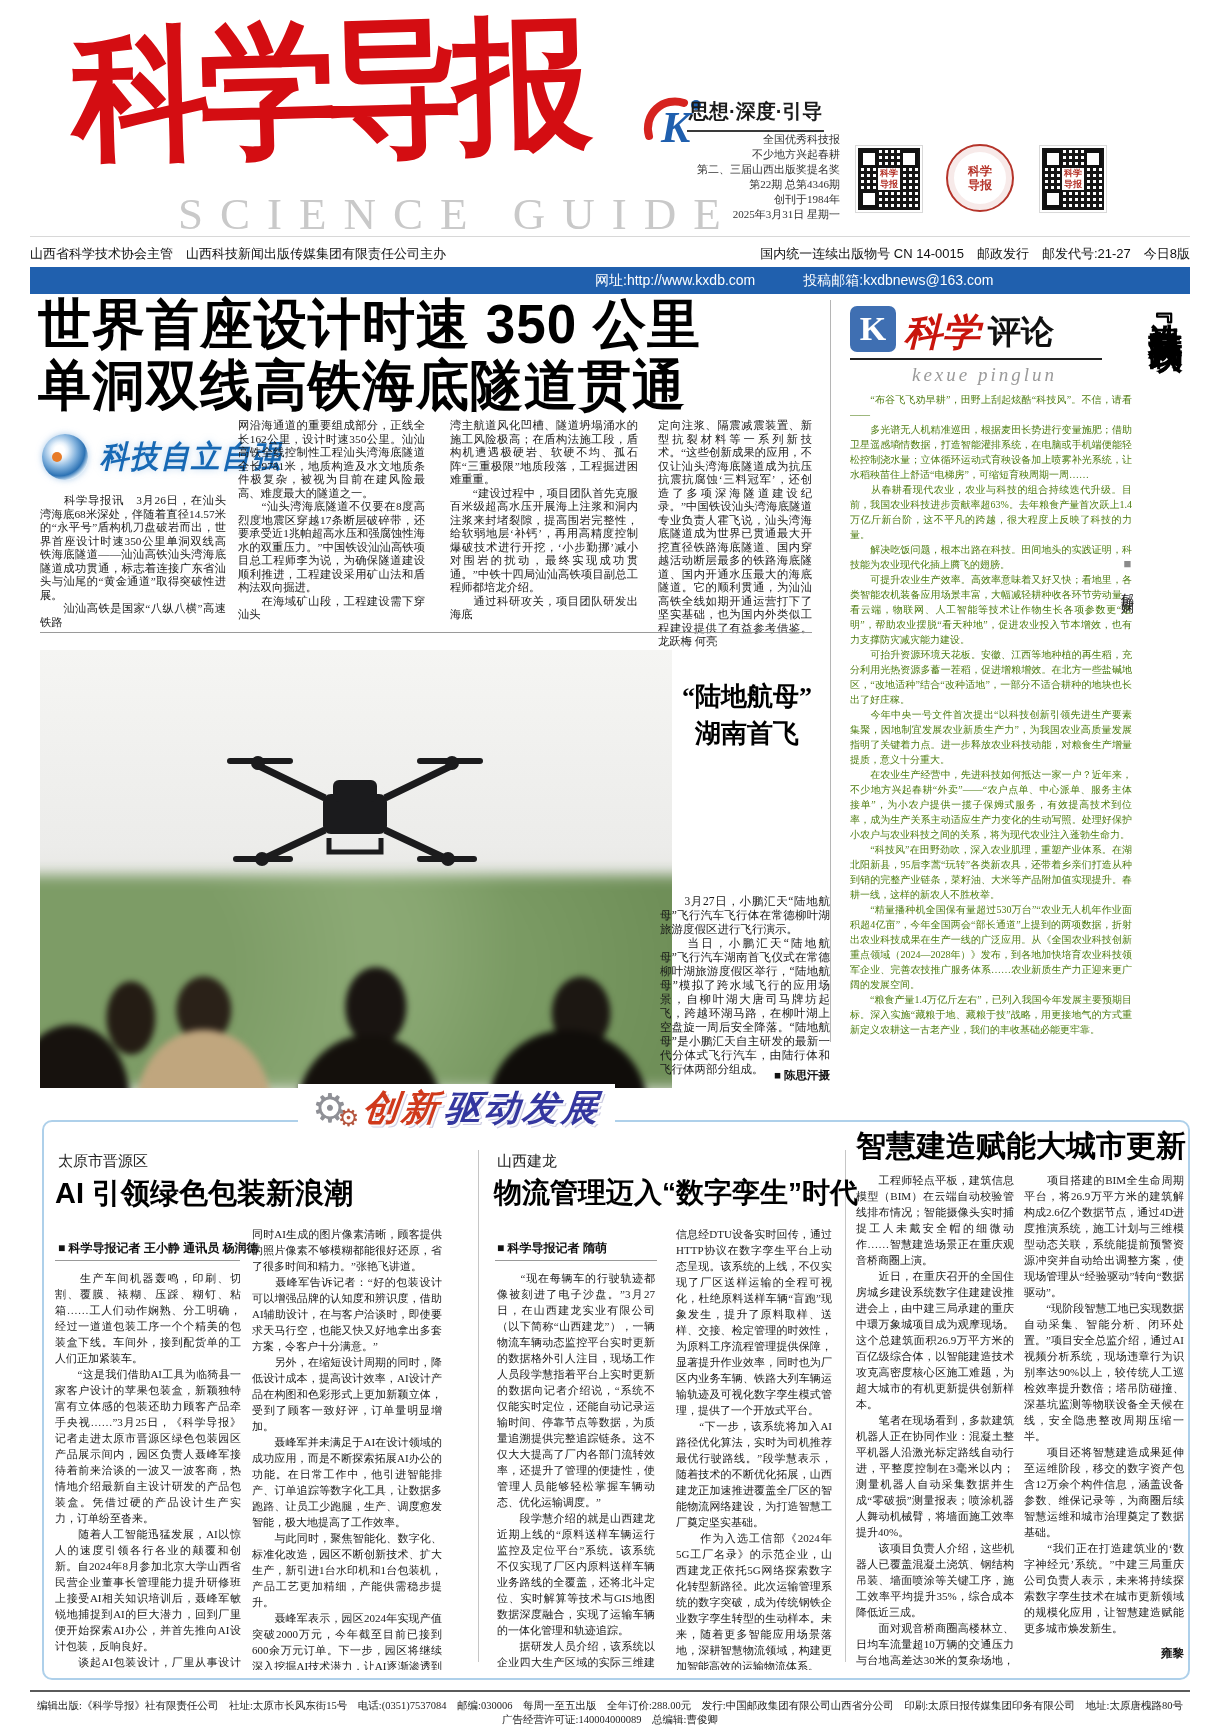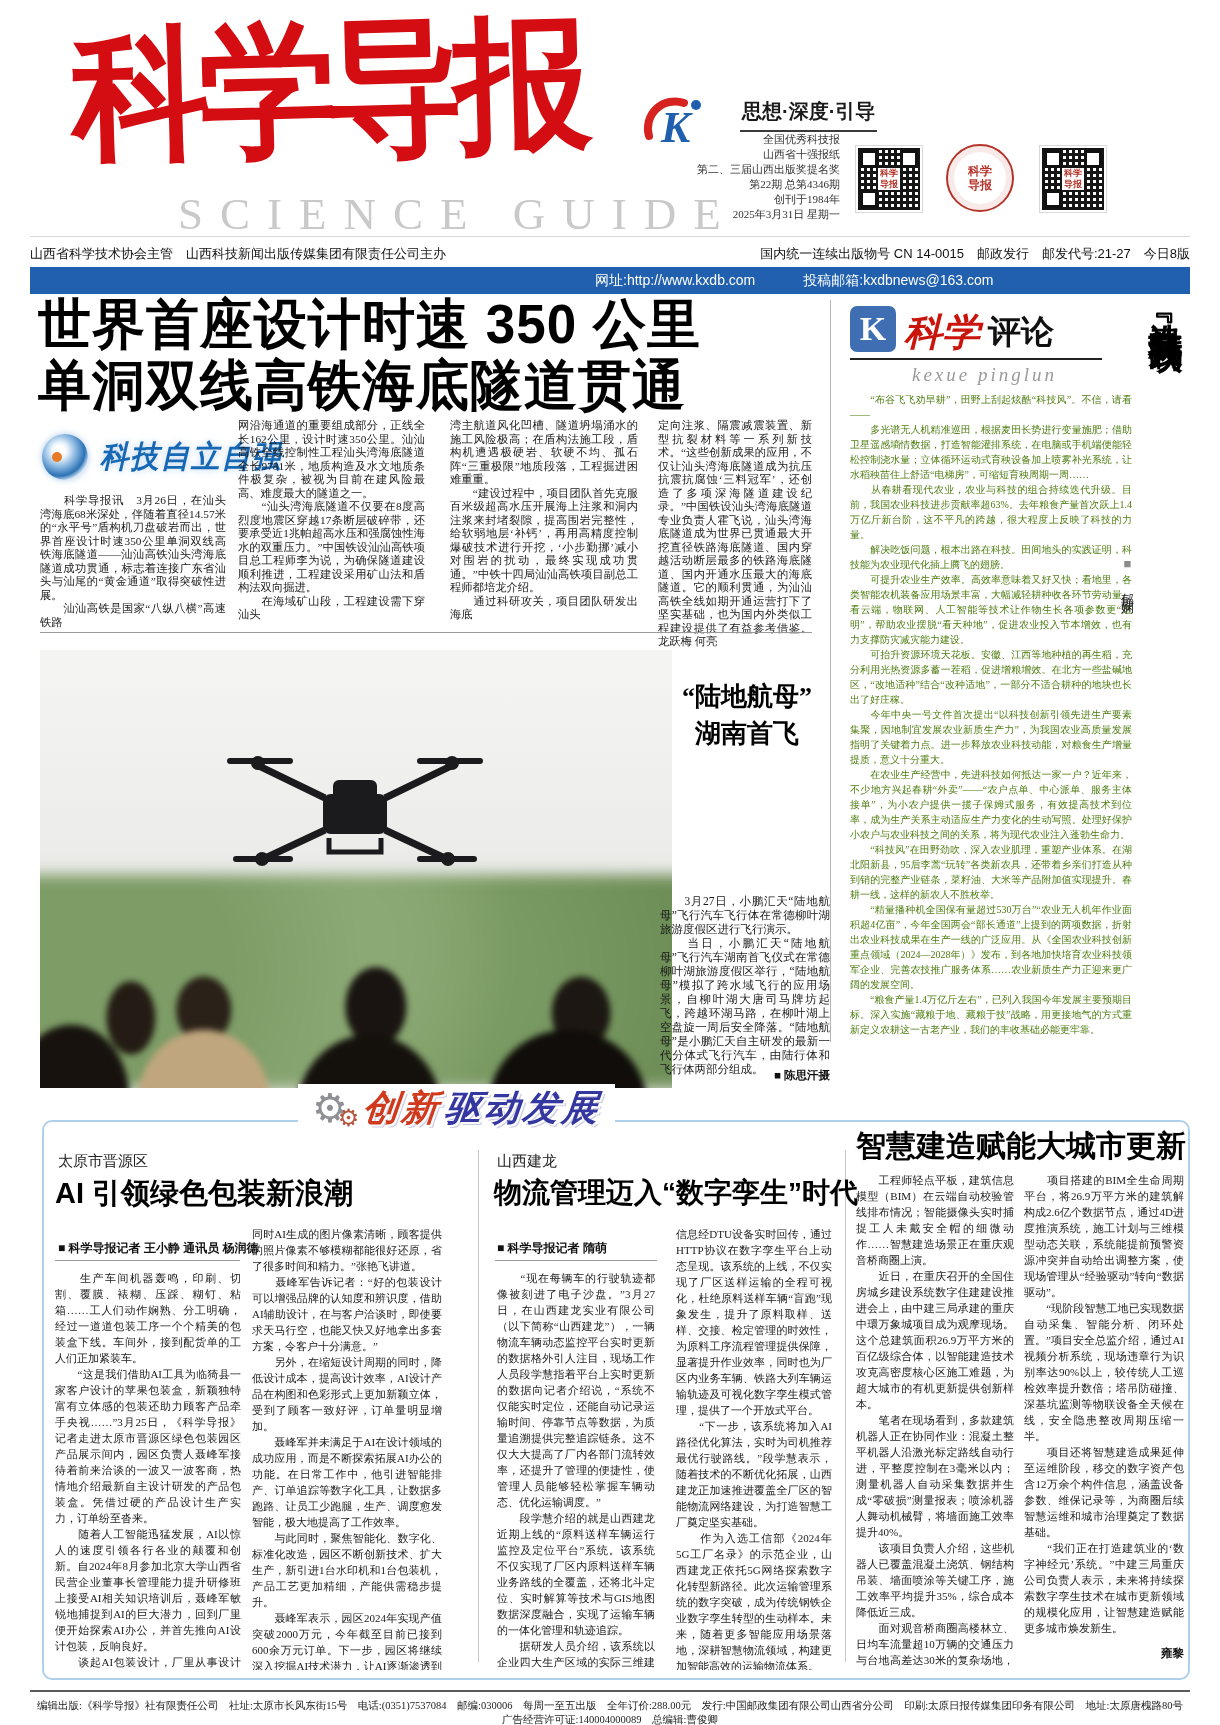--- a/index.html
+++ b/index.html
@@ -6,21 +6,21 @@
   #page{position:relative;width:1220px;height:1725px;background:#fff;margin:0 auto;
         font-family:"Liberation Serif",serif;color:#111;overflow:hidden;}
   .abs{position:absolute;}
   
   .mast-title{left:70px;top:8px;font-size:140px;line-height:1.2;font-weight:bold;
     color:#d40d12;font-family:"DejaVu Serif",serif;letter-spacing:-10px;
     transform:rotate(-1.5deg) scale(.98,1.04);transform-origin:left top;}
   .mast-sub{left:178px;top:188px;font-size:45px;color:#c9c9c9;letter-spacing:17px;
     font-family:"Liberation Serif",serif;}
   .logo-k{left:642px;top:94px;}
-  .slogan-sm{left:740px;top:98px;font-size:20px;font-weight:bold;color:#1a1a1a;
+  .slogan-sm{left:687px;top:98px;font-size:20px;font-weight:bold;color:#1a1a1a;
     font-family:"Liberation Sans",sans-serif;border-bottom:2px solid #3a3a3a;padding:0 2px 5px 2px;}
   .honors{left:618px;top:132px;width:222px;text-align:right;font-size:11px;line-height:15px;color:#333;}
   .slogan-rt{left:845px;top:100px;font-size:22px;font-weight:bold;color:#1a1a1a;
     font-family:"Liberation Sans",sans-serif;letter-spacing:2px;}
   .qr{width:62px;height:62px;background:
       repeating-linear-gradient(0deg,#151515 0 3px,transparent 3px 6px),
       repeating-linear-gradient(90deg,#151515 0 3px,#fff 3px 6px);
       border:2px solid #fff;outline:1px solid #d9d9d9;}
   .qr .eye{position:absolute;width:12px;height:12px;border:3px solid #111;background:#fff;}
   .qr .e1{left:2px;top:2px}.qr .e2{right:2px;top:2px}.qr .e3{left:2px;bottom:2px}
@@ -145,21 +145,21 @@
   <div class="abs logo-k">
     <svg width="64" height="64" viewBox="0 0 64 64">
       <path d="M7 42 A27 27 0 0 1 42 9" fill="none" stroke="#d6231f" stroke-width="8" stroke-linecap="round"></path>
       <text x="19" y="48" font-size="44" font-weight="bold" font-style="italic" fill="#1f5fae" font-family="serif">K</text>
       <circle cx="54" cy="11" r="5" fill="#1f5fae"></circle>
     </svg>
   </div>
   <div class="abs slogan-sm">思想·深度·引导</div>
   <div class="abs honors">
     <div>全国优秀科技报</div>
-    <div>山西省十强报纸</div>
+    <div>不少地方兴起春耕</div>
     <div>第二、三届山西出版奖提名奖</div>
     <div>第22期 总第4346期</div>
     <div>创刊于1984年</div>
     <div>2025年3月31日 星期一</div>
   </div>
 
   <div class="abs qr" style="left:856px;top:146px;">
     <span class="eye e1"></span>
       <span class="eye e2"></span>
       <span class="eye e3"></span>

